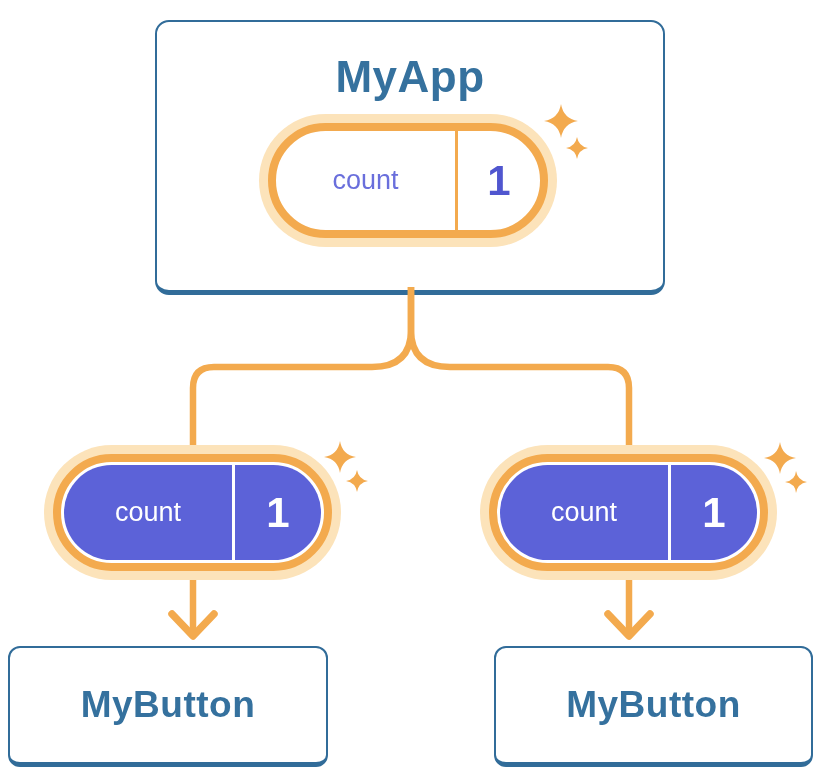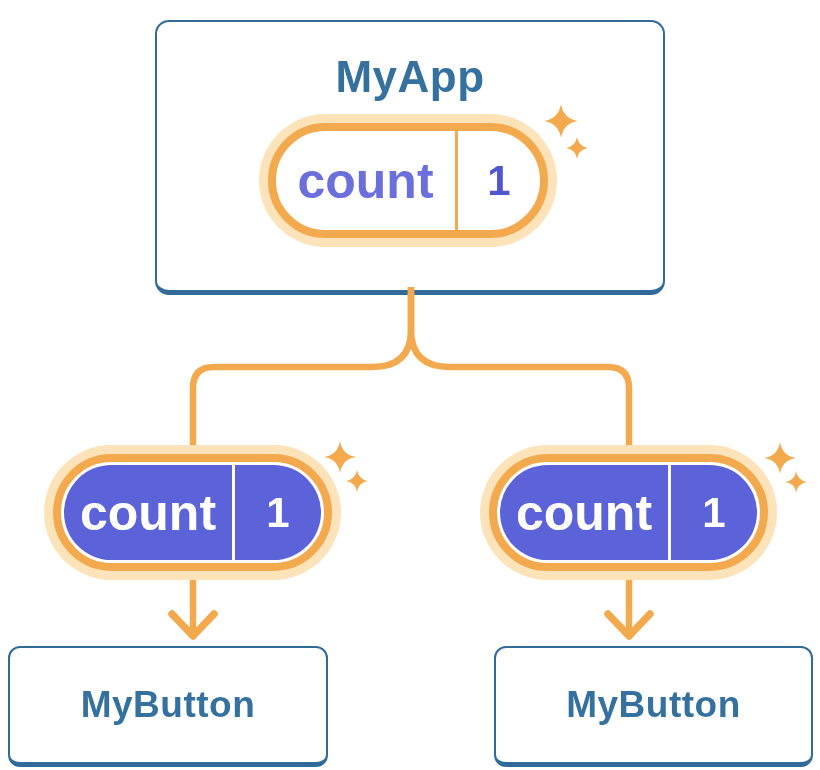--- a/index.html
+++ b/index.html
@@ -28,21 +28,21 @@
     position:absolute;box-sizing:border-box;z-index:3;display:flex;
     border:8px solid #F3AA4E;border-radius:999px;background:#fff;
     box-shadow:0 0 0 9px #FCE3BA;
   }
   .pill-top{left:268px;top:123px;width:280px;height:115px;}
   .pill-left{left:53px;top:454px;width:279px;height:117px;}
   .pill-right{left:489px;top:454px;width:279px;height:117px;}
   .pill-inner{flex:1;display:flex;align-items:stretch;overflow:hidden;border-radius:999px;}
   .pill-filled .pill-inner{margin:3px;background:#5C62D8;}
   .cell{display:flex;align-items:center;justify-content:center;}
-  .cell-label{font-size:50px;font-weight:700;}
+  .cell-label{font-size:27px;font-weight:400;}
   .cell-value{flex:1;font-size:42px;font-weight:700;}
   .pill-outline .cell-label{width:179px;color:#6A6FDC;}
   .pill-outline .cell-value{color:#5056CF;}
   .pill-outline .divider{width:3px;background:#F3AA4E;}
   .pill-filled .cell-label{width:168px;color:#FFFFFF;}
   .pill-filled .cell-value{color:#FFFFFF;}
   .pill-filled .divider{width:3px;background:#FFFFFF;}
 </style>
 </head>
 <body>

